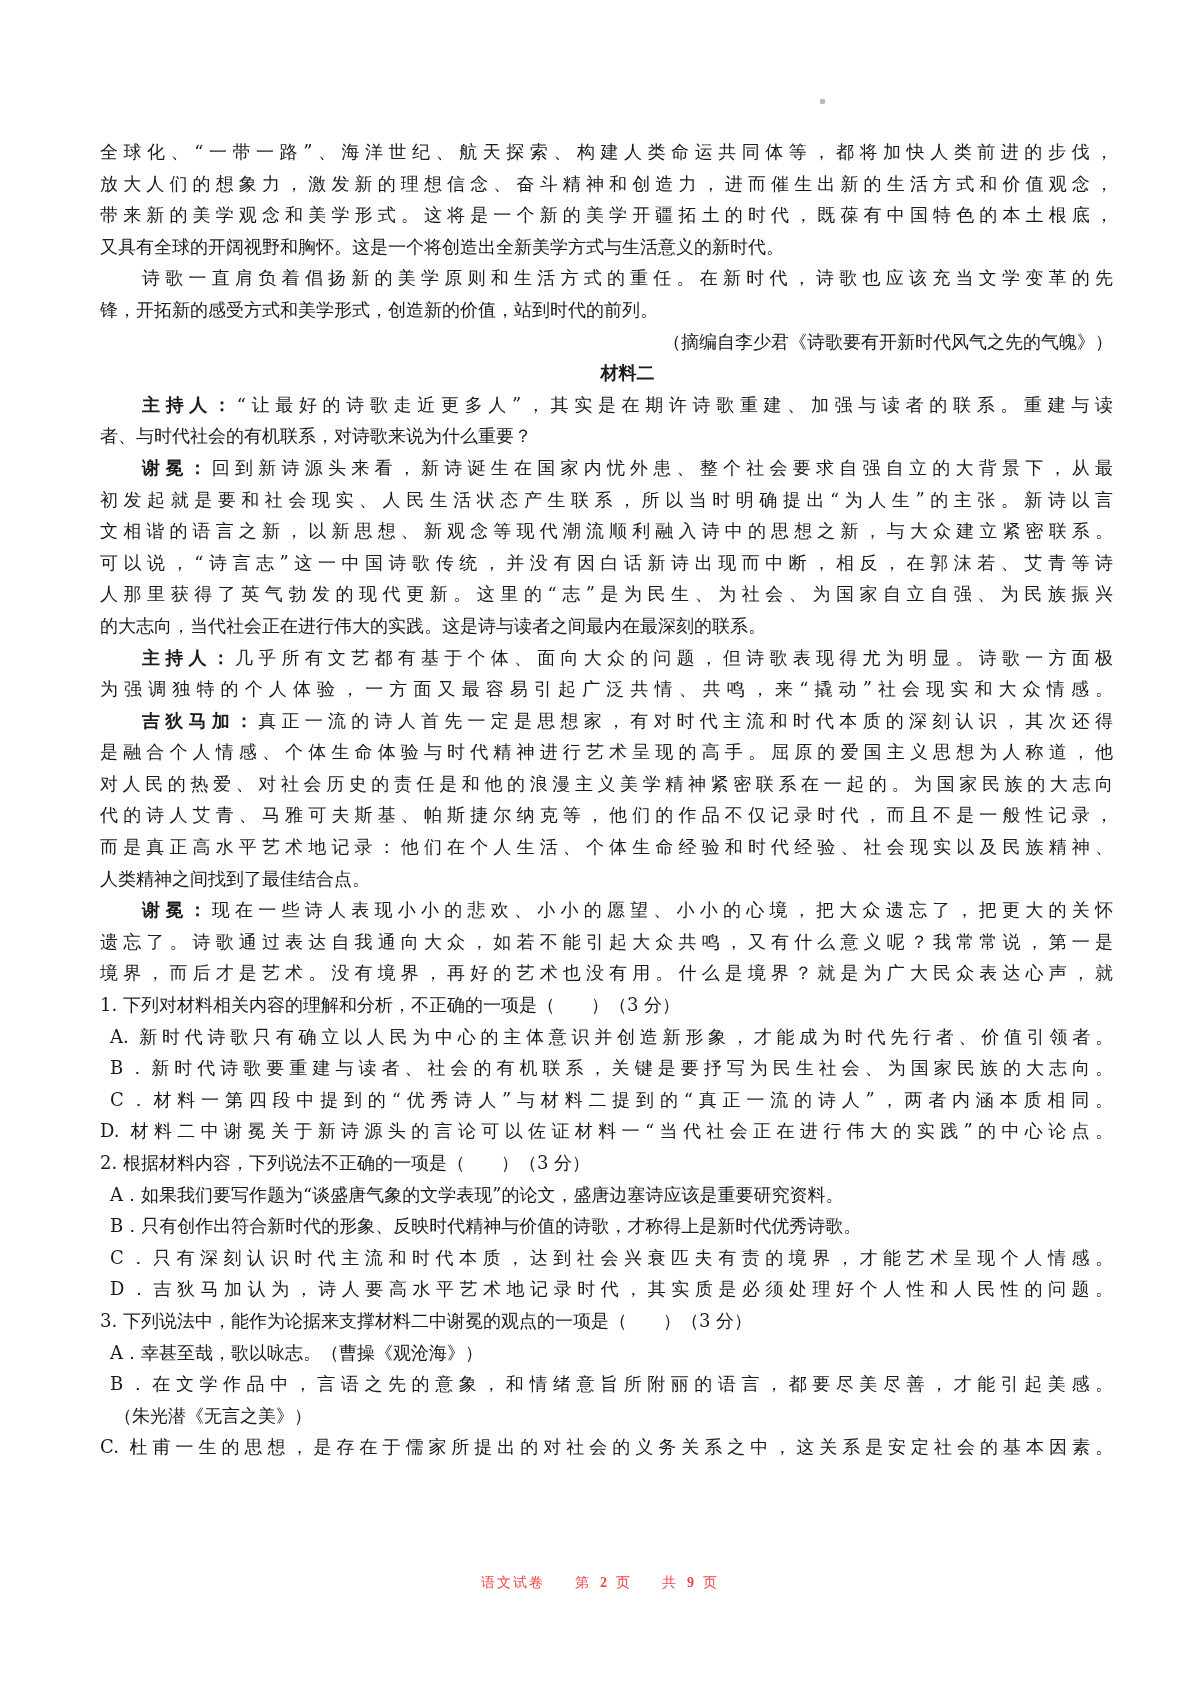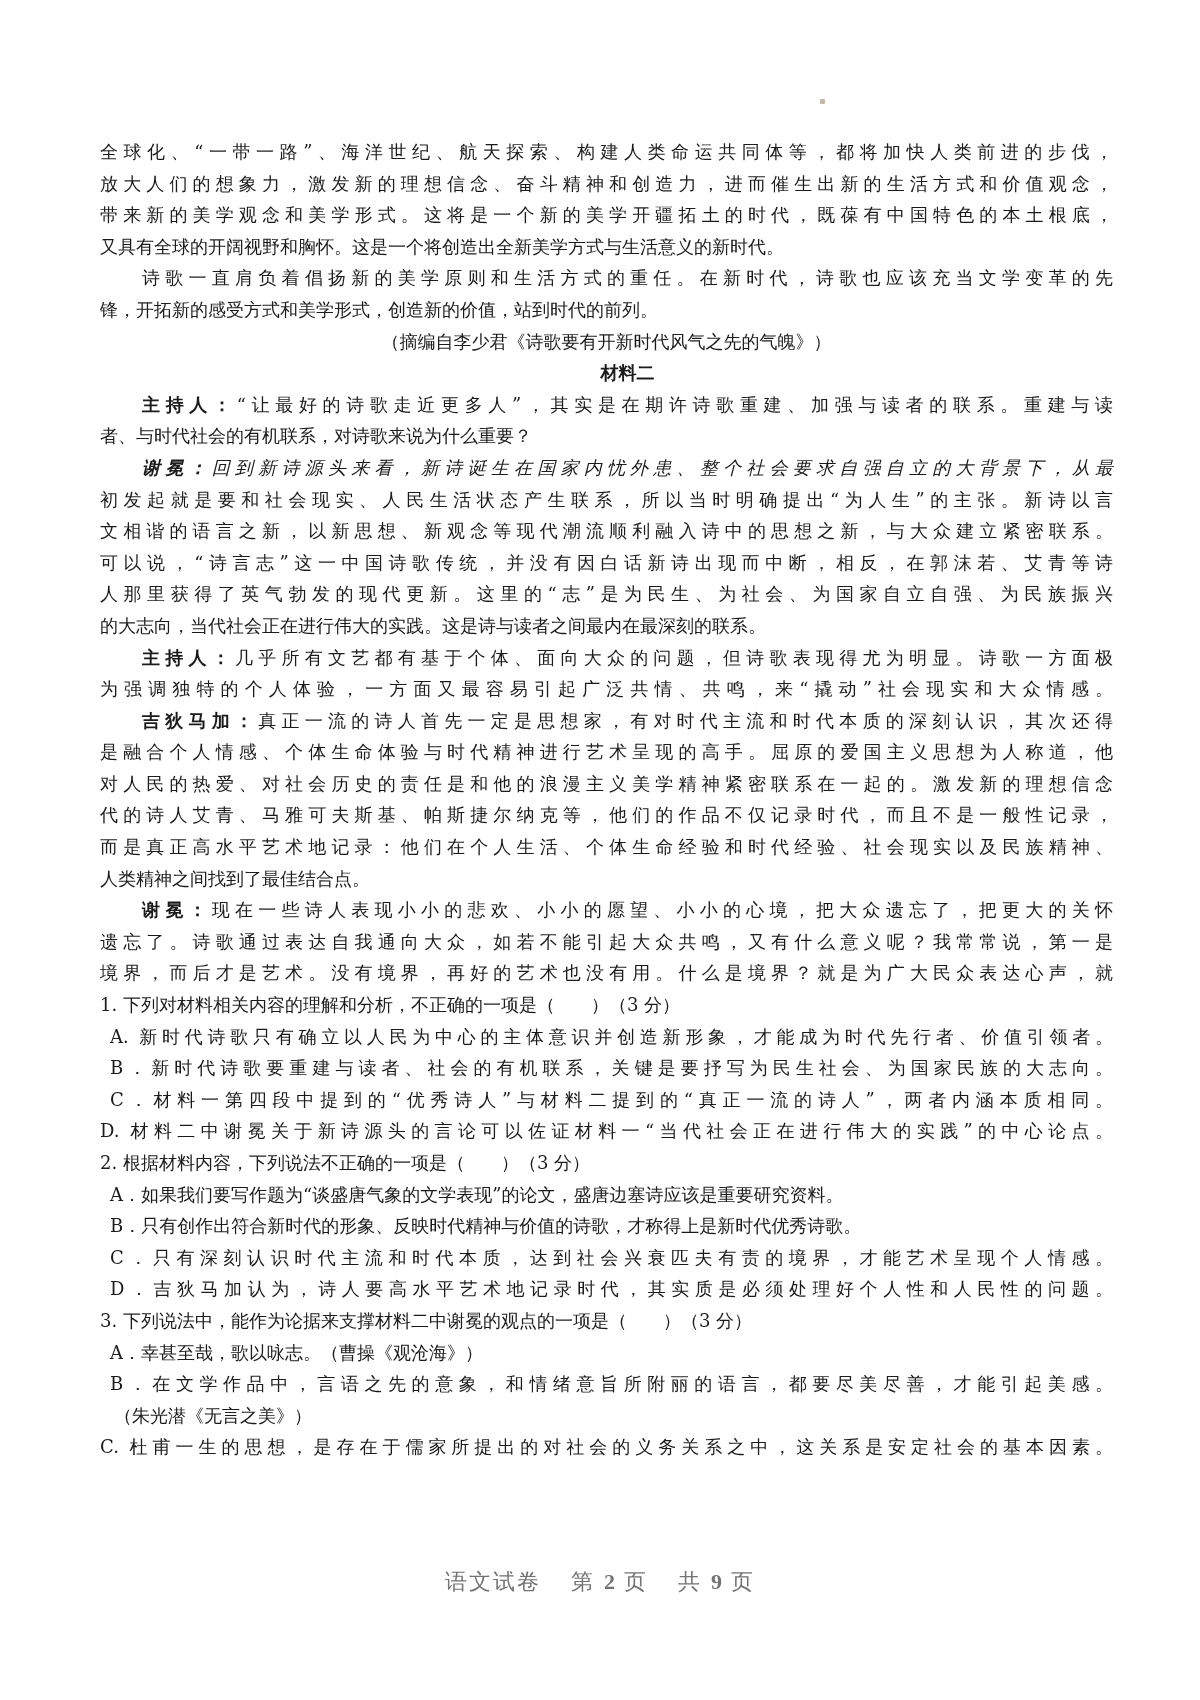--- a/index.html
+++ b/index.html
@@ -27,34 +27,34 @@
     line-height: 31.6px;
     font-size: 18px;
     white-space: normal;
     overflow: visible;
   }
   .line.j {
     text-align: justify;
     text-align-last: justify;
   }
   .line.l { text-align: left; }
-  .line.r { text-align: center; }
+  .line.r { text-align: right; }
   .hei {
     font-family: "DejaVu Sans", sans-serif;
     font-weight: 700;
   }
   .footer {
     position: absolute;
     left: 0;
     top: 1569px;
     width: 1200px;
     text-align: center;
-    font-size: 22px;
+    font-size: 14px;
     line-height: 26px;
-    color: #737373;
+    color: #ef4444;
     letter-spacing: 2px;
   }
   .footer .num {
     font-weight: 700;
     font-family: "Liberation Serif", serif;
     letter-spacing: 0;
     padding: 0 3px;
   }
   .footer .gap { display: inline-block; width: 30px; }
   .footer .smallgap { display: inline-block; width: 6px; }
@@ -78,31 +78,31 @@
     <div class="line j"><span>全球化、“一带一路”、海洋世纪、航天探索、构建人类命运共同体等，都将加快人类前进的步伐，</span></div>
     <div class="line j"><span>放大人们的想象力，激发新的理想信念、奋斗精神和创造力，进而催生出新的生活方式和价值观念，</span></div>
     <div class="line j"><span>带来新的美学观念和美学形式。这将是一个新的美学开疆拓土的时代，既葆有中国特色的本土根底，</span></div>
     <div class="line l"><span>又具有全球的开阔视野和胸怀。这是一个将创造出全新美学方式与生活意义的新时代。</span></div>
     <div class="line j" style="padding-left: 42px;"><span>诗歌一直肩负着倡扬新的美学原则和生活方式的重任。在新时代，诗歌也应该充当文学变革的先</span></div>
     <div class="line l"><span>锋，开拓新的感受方式和美学形式，创造新的价值，站到时代的前列。</span></div>
     <div class="line r"><span>（摘编自李少君《诗歌要有开新时代风气之先的气魄》）</span></div>
     <div class="line l hei" style="padding-left: 42px; text-align: center;"><span>材料二</span></div>
     <div class="line j" style="padding-left: 42px;"><span class="hei">主持人：</span><span>“让最好的诗歌走近更多人”，其实是在期许诗歌重建、加强与读者的联系。重建与读</span></div>
     <div class="line l"><span>者、与时代社会的有机联系，对诗歌来说为什么重要？</span></div>
-    <div class="line j" style="padding-left: 42px; font-style: italic;"><span class="hei">谢冕：</span><span>回到新诗源头来看，新诗诞生在国家内忧外患、整个社会要求自强自立的大背景下，从最</span></div>
+    <div class="line j" style="padding-left: 42px;"><span class="hei">谢冕：</span><span>回到新诗源头来看，新诗诞生在国家内忧外患、整个社会要求自强自立的大背景下，从最</span></div>
     <div class="line j"><span>初发起就是要和社会现实、人民生活状态产生联系，所以当时明确提出“为人生”的主张。新诗以言</span></div>
     <div class="line j"><span>文相谐的语言之新，以新思想、新观念等现代潮流顺利融入诗中的思想之新，与大众建立紧密联系。</span></div>
     <div class="line j"><span>可以说，“诗言志”这一中国诗歌传统，并没有因白话新诗出现而中断，相反，在郭沫若、艾青等诗</span></div>
     <div class="line j"><span>人那里获得了英气勃发的现代更新。这里的“志”是为民生、为社会、为国家自立自强、为民族振兴</span></div>
     <div class="line l"><span>的大志向，当代社会正在进行伟大的实践。这是诗与读者之间最内在最深刻的联系。</span></div>
     <div class="line j" style="padding-left: 42px;"><span class="hei">主持人：</span><span>几乎所有文艺都有基于个体、面向大众的问题，但诗歌表现得尤为明显。诗歌一方面极</span></div>
     <div class="line j"><span>为强调独特的个人体验，一方面又最容易引起广泛共情、共鸣，来“撬动”社会现实和大众情感。</span></div>
     <div class="line j" style="padding-left: 42px;"><span class="hei">吉狄马加：</span><span>真正一流的诗人首先一定是思想家，有对时代主流和时代本质的深刻认识，其次还得</span></div>
     <div class="line j"><span>是融合个人情感、个体生命体验与时代精神进行艺术呈现的高手。屈原的爱国主义思想为人称道，他</span></div>
-    <div class="line j"><span>对人民的热爱、对社会历史的责任是和他的浪漫主义美学精神紧密联系在一起的。激发新的理想信念</span></div>
+    <div class="line j"><span>对人民的热爱、对社会历史的责任是和他的浪漫主义美学精神紧密联系在一起的。为国家民族的大志向</span></div>
     <div class="line j"><span>代的诗人艾青、马雅可夫斯基、帕斯捷尔纳克等，他们的作品不仅记录时代，而且不是一般性记录，</span></div>
     <div class="line j"><span>而是真正高水平艺术地记录：他们在个人生活、个体生命经验和时代经验、社会现实以及民族精神、</span></div>
     <div class="line l"><span>人类精神之间找到了最佳结合点。</span></div>
     <div class="line j" style="padding-left: 42px;"><span class="hei">谢冕：</span><span>现在一些诗人表现小小的悲欢、小小的愿望、小小的心境，把大众遗忘了，把更大的关怀</span></div>
     <div class="line j"><span>遗忘了。诗歌通过表达自我通向大众，如若不能引起大众共鸣，又有什么意义呢？我常常说，第一是</span></div>
     <div class="line j"><span>境界，而后才是艺术。没有境界，再好的艺术也没有用。什么是境界？就是为广大民众表达心声，就</span></div>
     <div class="line l"><span>1. 下列对材料相关内容的理解和分析，不正确的一项是（　　）（3 分）</span></div>
     <div class="line j" style="padding-left: 10px;"><span>A. 新时代诗歌只有确立以人民为中心的主体意识并创造新形象，才能成为时代先行者、价值引领者。</span></div>
     <div class="line j" style="padding-left: 10px;"><span>B．新时代诗歌要重建与读者、社会的有机联系，关键是要抒写为民生社会、为国家民族的大志向。</span></div>
     <div class="line j" style="padding-left: 10px;"><span>C．材料一第四段中提到的“优秀诗人”与材料二提到的“真正一流的诗人”，两者内涵本质相同。</span></div>

